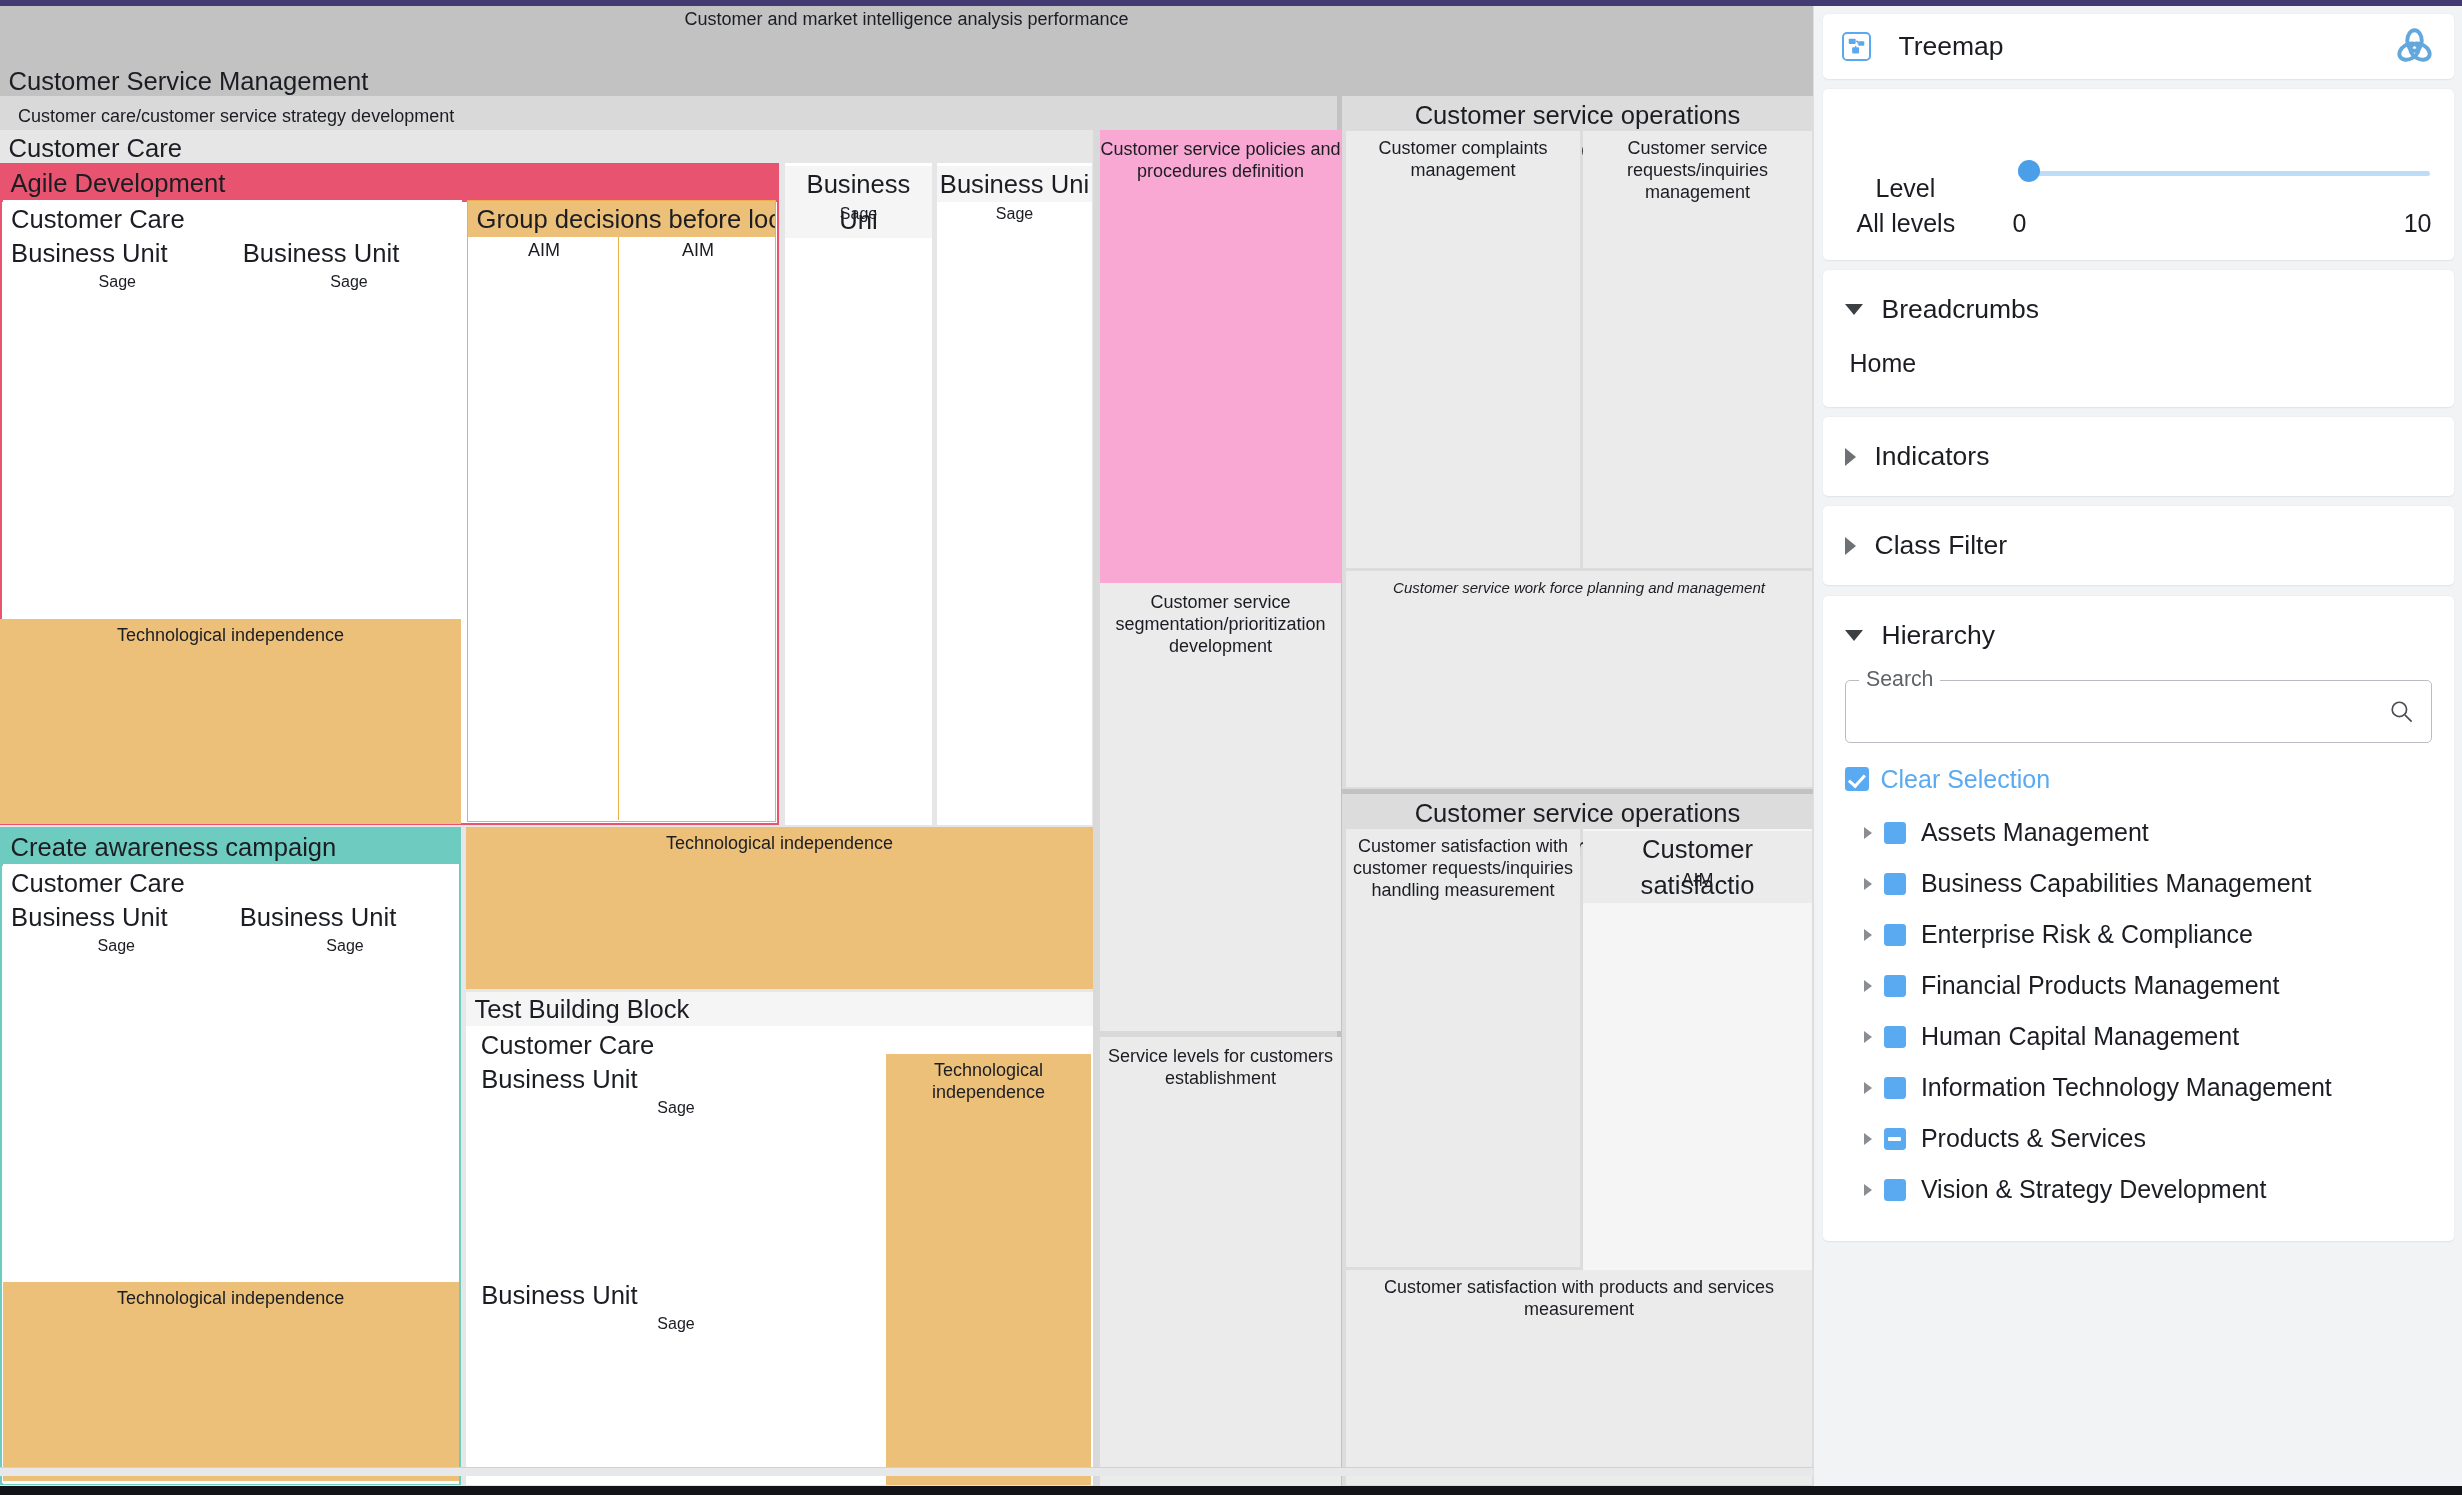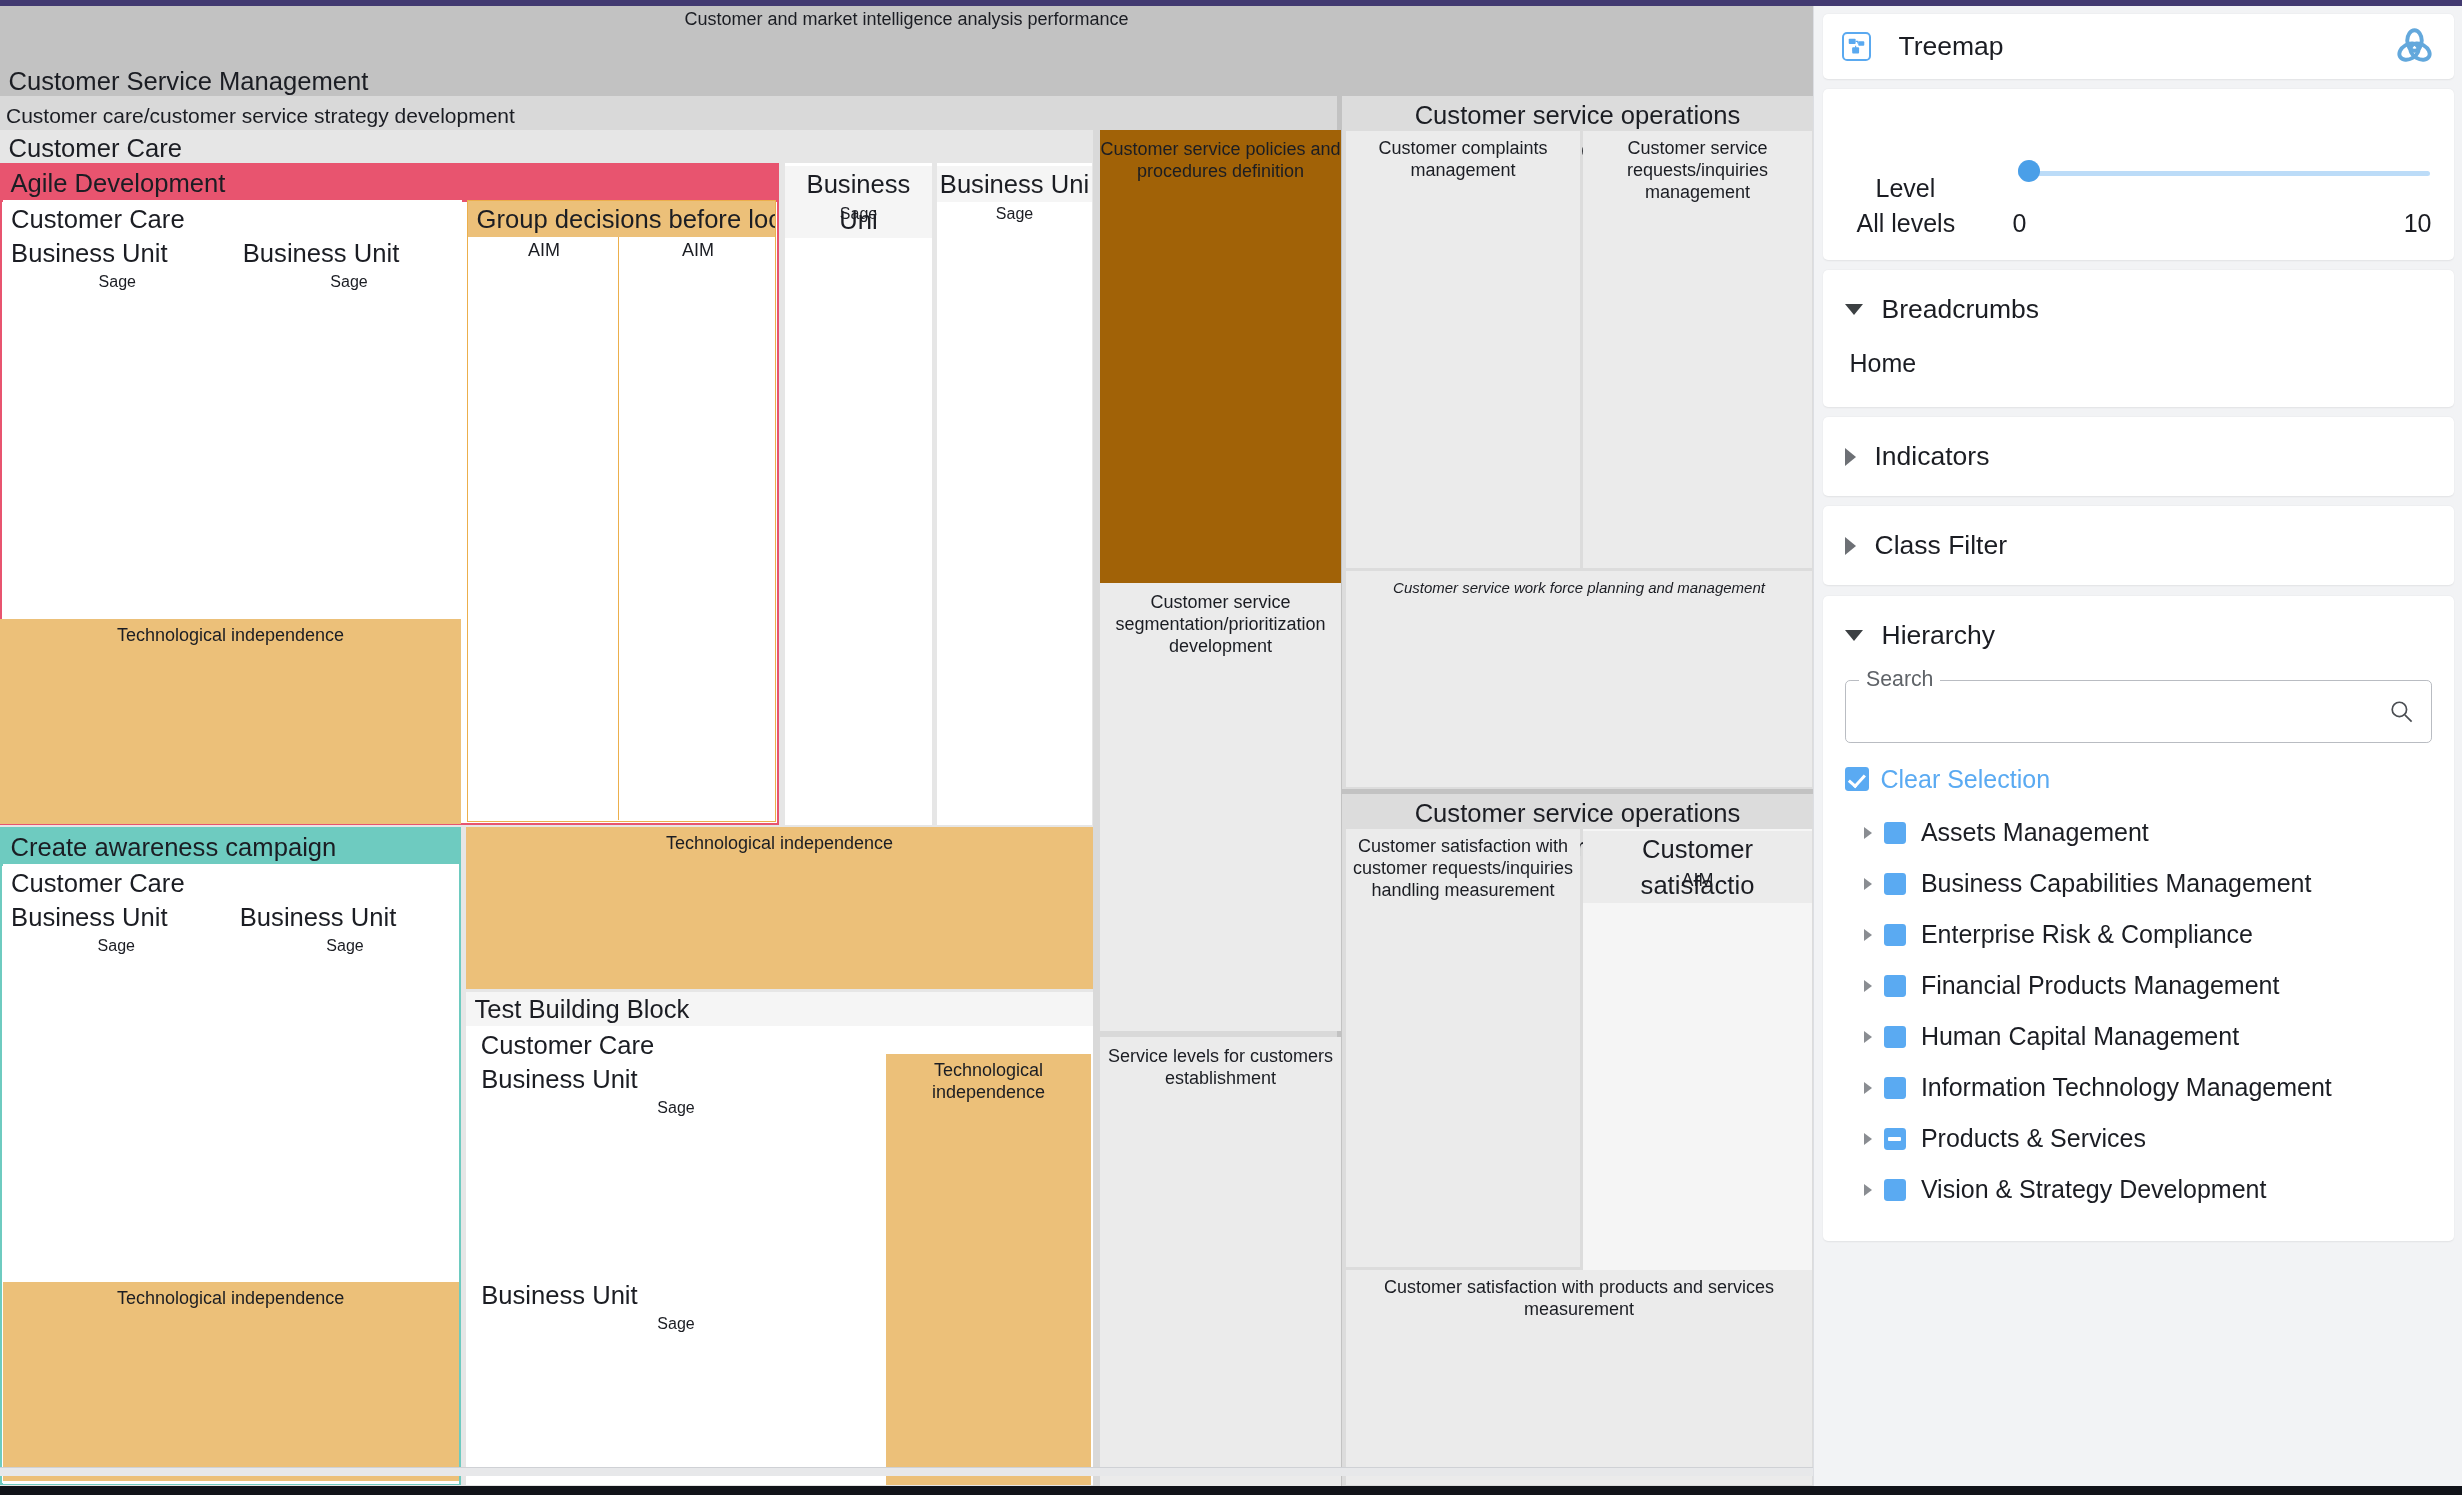--- a/index.html
+++ b/index.html
@@ -178,21 +178,21 @@
 
   <div id="treemap">
 
     <div class="root-label">Customer and market intelligence analysis performance</div>
 
     <div class="node" style="left:0px; top:55px; width:1813px; height:1424px; background:#c2c2c2;">
       <div class="hdr left" style="font-size:25.6px; line-height:34px; padding-left:8.5px; top:2.6px;">Customer Service Management</div>
     </div>
 
     <div class="node" style="left:0px; top:90px; width:1337px; height:1390px; background:#d9d9d9;">
-      <div class="hdr left" style="font-size:21px; line-height:34px; padding-left:6px; top:2.6px;">Customer care/customer service strategy development</div>
+      <div class="hdr left" style="font-size:18px; line-height:34px; padding-left:6px; top:2.6px;margin-left:12px;">Customer care/customer service strategy development</div>
     </div>
 
     <div class="node" style="left:0px; top:124px; width:1093px; height:1356px; background:#e6e6e6;">
       <div class="hdr left" style="font-size:25.6px; line-height:32px; padding-left:8.5px; top:1.7px;">Customer Care</div>
     </div>
 
     <div class="node" style="left:0px; top:157px; width:779px; height:662px; background:#ffffff; border:2.6px solid #e8546f;">
       <div class="hdr left" style="font-size:25.6px; line-height:37px; padding-left:8.5px; top:0px; background:#e8546f; color:#1b1d23;">Agile Development</div>
     </div>
 
@@ -264,21 +264,21 @@
       <div class="sage" style="left:0; top:38px; width:100%;">Sage</div>
     </div>
     <div class="node" style="left:471px; top:1271px; width:410px; height:208px; background:#ffffff;">
       <div class="hdr left" style="font-size:25.6px; line-height:32px; padding-left:10.2px; top:1.7px;">Business Unit</div>
       <div class="sage" style="left:0; top:38px; width:100%;">Sage</div>
     </div>
     <div class="node" style="left:886px; top:1048px; width:205px; height:431px; background:#ecc079;">
       <div class="hdr center" style="font-size:18px; line-height:22px; top:5.1px;">Technological independence</div>
     </div>
 
-    <div class="node" style="left:1100px; top:124px; width:241px; height:516px; background:#a16207;">
+    <div class="node" style="left:1100px; top:124px; width:241px; height:516px; background:#f9a8d4;">
       <div class="hdr center" style="font-size:18px; line-height:22px; top:7.7px;">Customer service policies and procedures definition</div>
     </div>
     <div class="node" style="left:1100px; top:577px; width:241px; height:448px; background:#ebebeb;">
       <div class="hdr center" style="font-size:18px; line-height:22px; top:7.7px;">Customer service segmentation/prioritization development</div>
     </div>
     <div class="node" style="left:1100px; top:1031px; width:241px; height:449px; background:#ebebeb;">
       <div class="hdr center" style="font-size:18px; line-height:22px; top:7.7px;">Service levels for customers establishment</div>
     </div>
 
     <div class="node" style="left:1342px; top:90px; width:471px; height:693px; background:#dcdcdc;">

